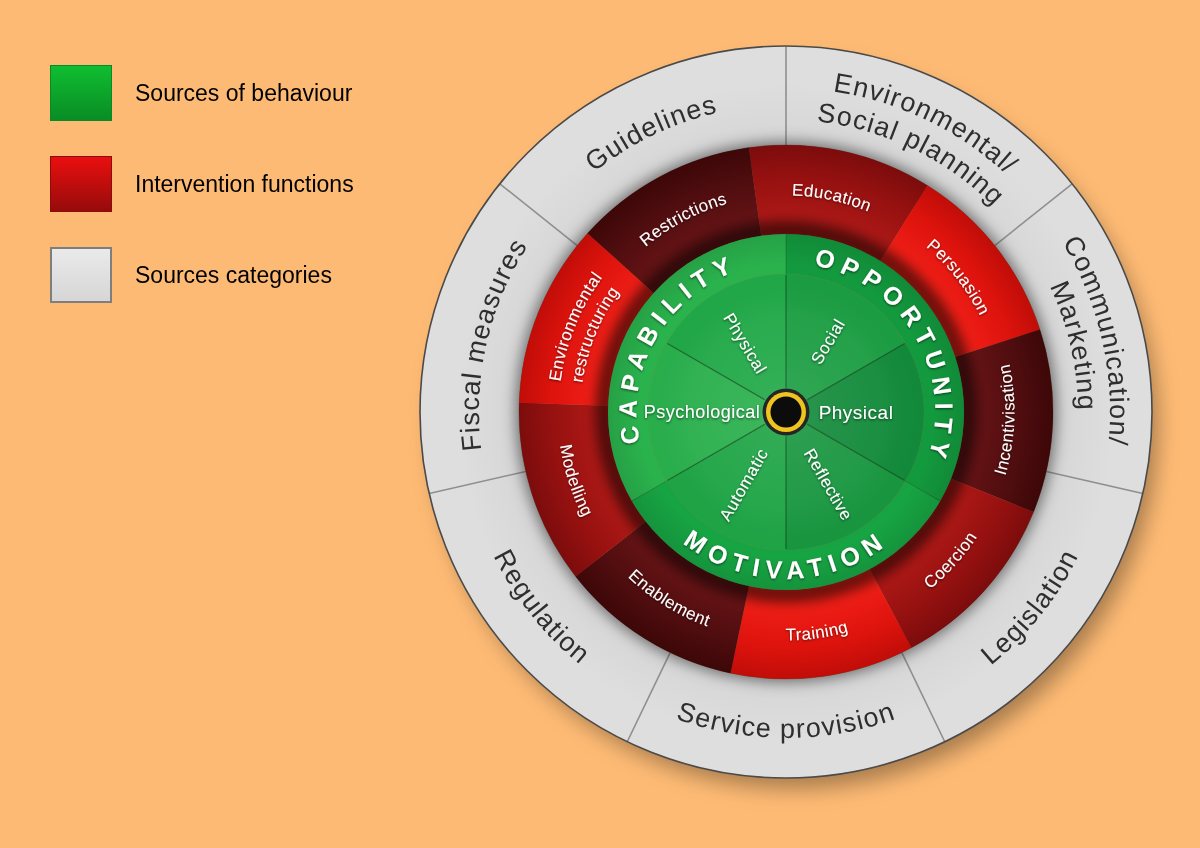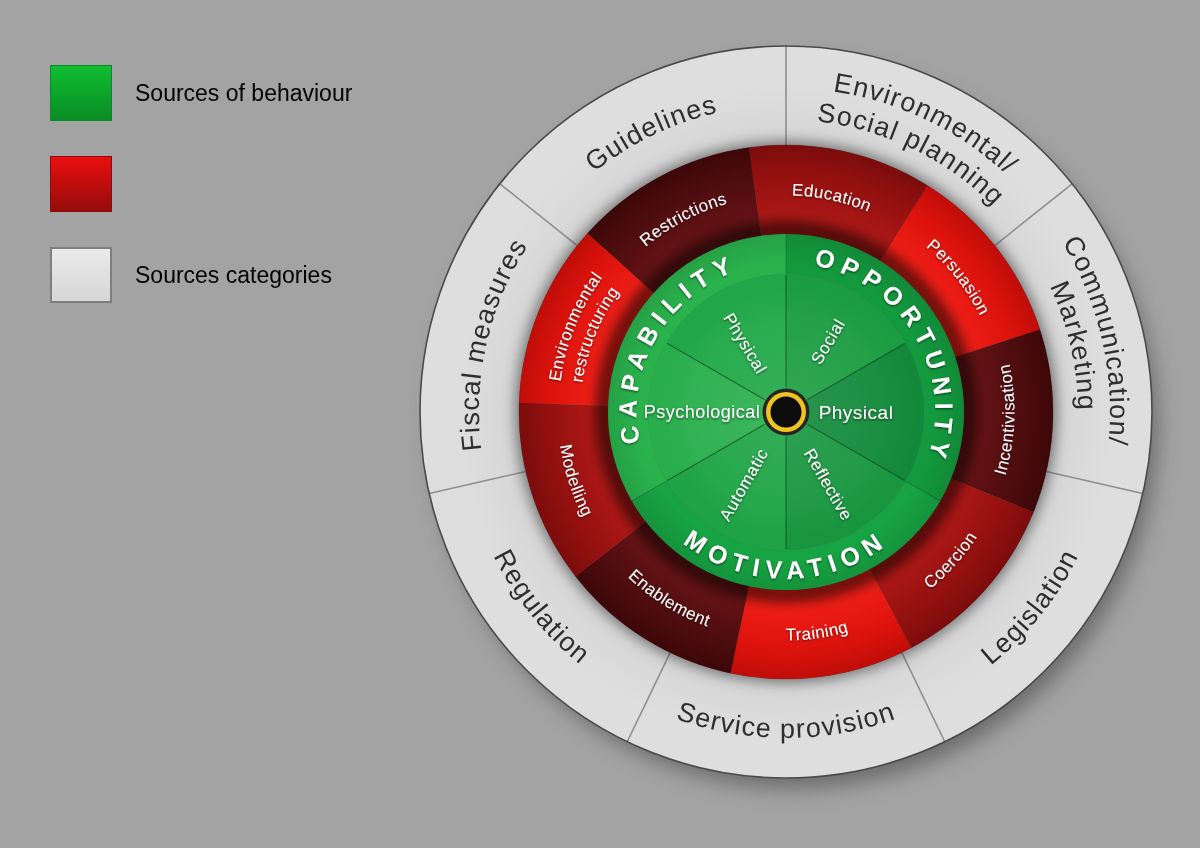--- a/index.html
+++ b/index.html
@@ -1,35 +1,36 @@
 <!DOCTYPE html>
 <html><head>
 <meta charset="utf-8">
 <style>
   html,body{margin:0;padding:0;background:#ffffff;}
-  .canvas{position:relative;width:1200px;height:848px;background:#a3a3a3;overflow:hidden;
+  .canvas{position:relative;width:1200px;height:848px;background:#fdba74;overflow:hidden;
           font-family:"Liberation Sans","DejaVu Sans",sans-serif;}
   .legend{position:absolute;left:50px;top:65px;display:flex;flex-direction:column;gap:35px;}
   .legend-row{display:flex;align-items:center;}
   .legend-swatch{width:62px;height:56px;flex:0 0 auto;box-sizing:border-box;}
   .legend-label{margin-left:23px;font-size:23px;color:#000000;white-space:nowrap;}
   svg text{font-family:"Liberation Sans","DejaVu Sans",sans-serif;}
 </style>
 </head>
 <body>
 
 <div class="canvas">
 
   <div class="legend">
     <div class="legend-row">
       <div class="legend-swatch" style="background: linear-gradient(rgb(15, 190, 49), rgb(10, 140, 36)); border: 1px solid rgb(10, 138, 38);"></div>
       <span class="legend-label">Sources of behaviour</span>
     </div>
     <div class="legend-row">
       <div class="legend-swatch" style="background: linear-gradient(rgb(234, 15, 15), rgb(150, 11, 11)); border: 1px solid rgb(140, 11, 11);"></div>
+      <span class="legend-label">Intervention functions</span>
     </div>
     <div class="legend-row">
       <div class="legend-swatch" style="background: linear-gradient(rgb(234, 234, 234), rgb(214, 214, 214)); border: 2px solid rgb(126, 126, 126);"></div>
       <span class="legend-label">Sources categories</span>
     </div>
   </div>
 
   <svg id="wheel-svg" width="1200" height="848" viewBox="0 0 1200 848">
       <defs>
         <radialGradient id="greyGrad" gradientUnits="userSpaceOnUse" cx="786" cy="412" r="366">

